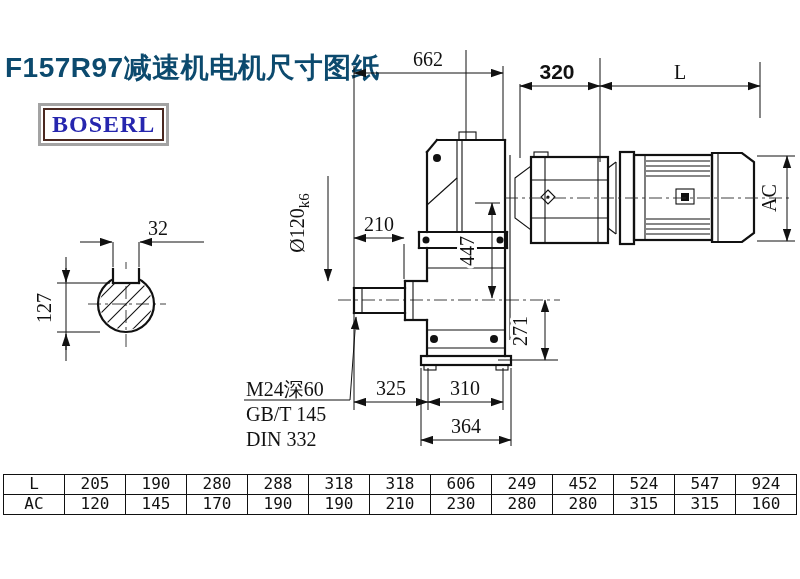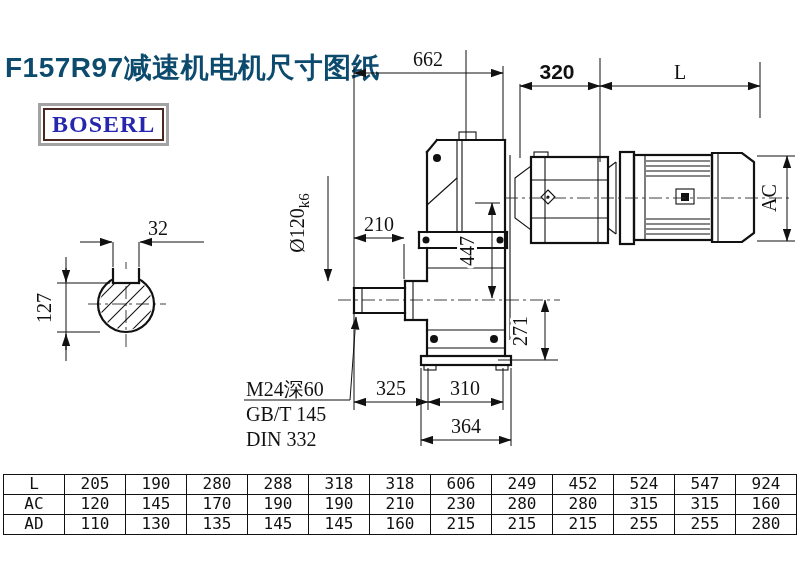--- a/index.html
+++ b/index.html
@@ -242,31 +242,16 @@
           <td>190</td>
           <td>190</td>
           <td>210</td>
           <td>230</td>
           <td>280</td>
           <td>280</td>
           <td>315</td>
           <td>315</td>
           <td>160</td>
         </tr>
-        <tr>
-          <td>AD</td>
-          <td>110</td>
-          <td>130</td>
-          <td>135</td>
-          <td>145</td>
-          <td>145</td>
-          <td>160</td>
-          <td>215</td>
-          <td>215</td>
-          <td>215</td>
-          <td>255</td>
-          <td>255</td>
-          <td>280</td>
-        </tr>
       </tbody>
   </table>
 
 </div>
 
 </body></html>

